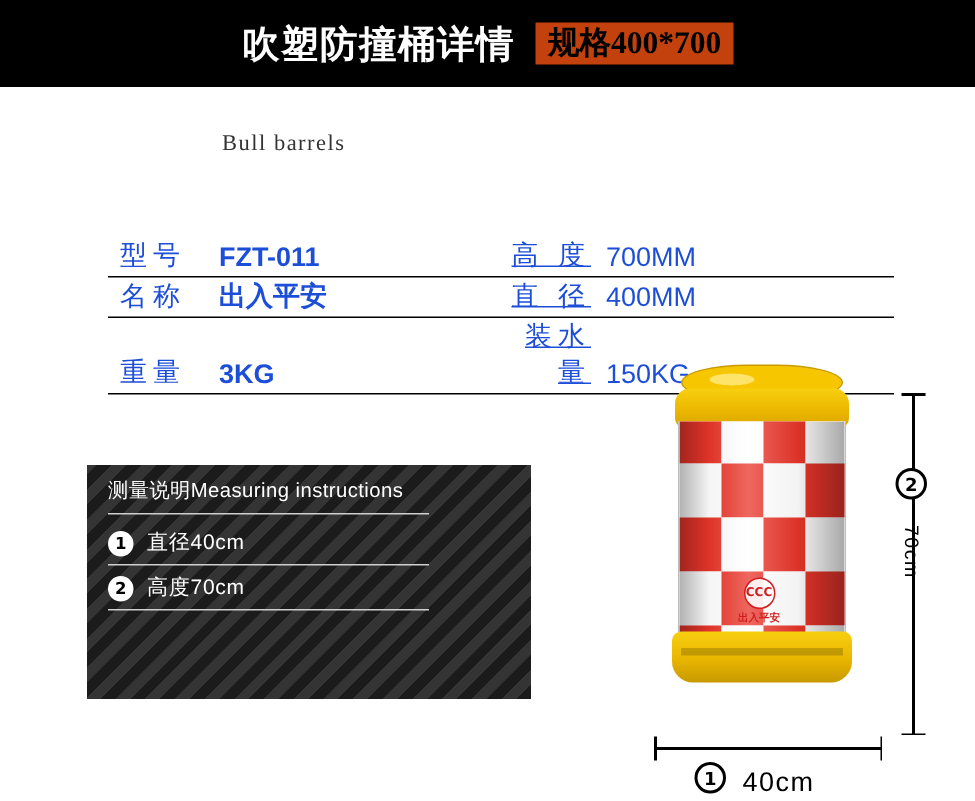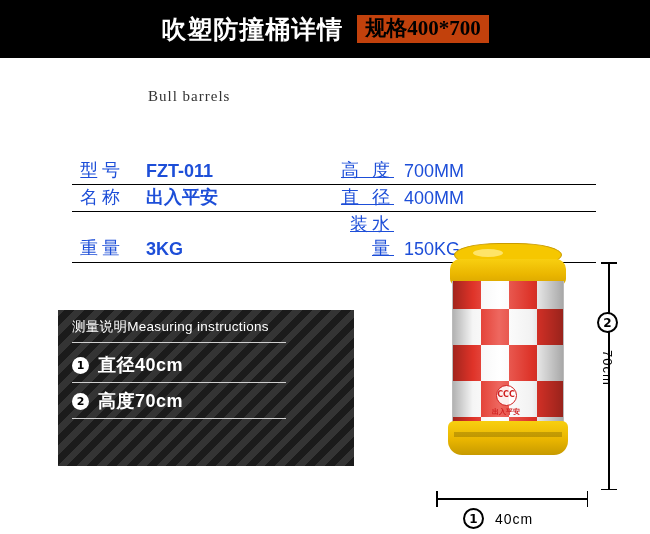--- a/index.html
+++ b/index.html
@@ -136,22 +136,22 @@
   }
   .measure-row {
     display: flex;
     align-items: center;
     gap: 9px;
     padding: 6px 0 5px 0;
     border-bottom: 1.5px solid #cfcfcf;
     width: 214px;
   }
   .measure-row .txt {
-    font-size: 18px;
-    font-weight: bold;
+    font-size: 14px;
+    font-weight: normal;
     letter-spacing: 0.5px;
   }
   .bullet {
     width: 17px; height: 17px;
     border-radius: 50%;
     background: #ffffff;
     color: #000000;
     font-size: 11px;
     font-weight: bold;
     display: flex;
@@ -330,21 +330,21 @@
     border: 2px solid #000;
     color: #000;
     font-size: 12px;
     font-weight: bold;
     display: flex; align-items: center; justify-content: center;
     font-family: "DejaVu Sans", sans-serif;
   }
   .dim-h-text {
     position: absolute;
     left: 495px; top: 511px;
-    font-size: 14px;
+    font-size: 18px;
     color: #000;
     letter-spacing: 1px;
   }
 </style>
 </head>
 <body>
 
 <div class="header">
   <span class="header-title">吹塑防撞桶详情</span>
   <span class="header-badge">规格400*700</span>

